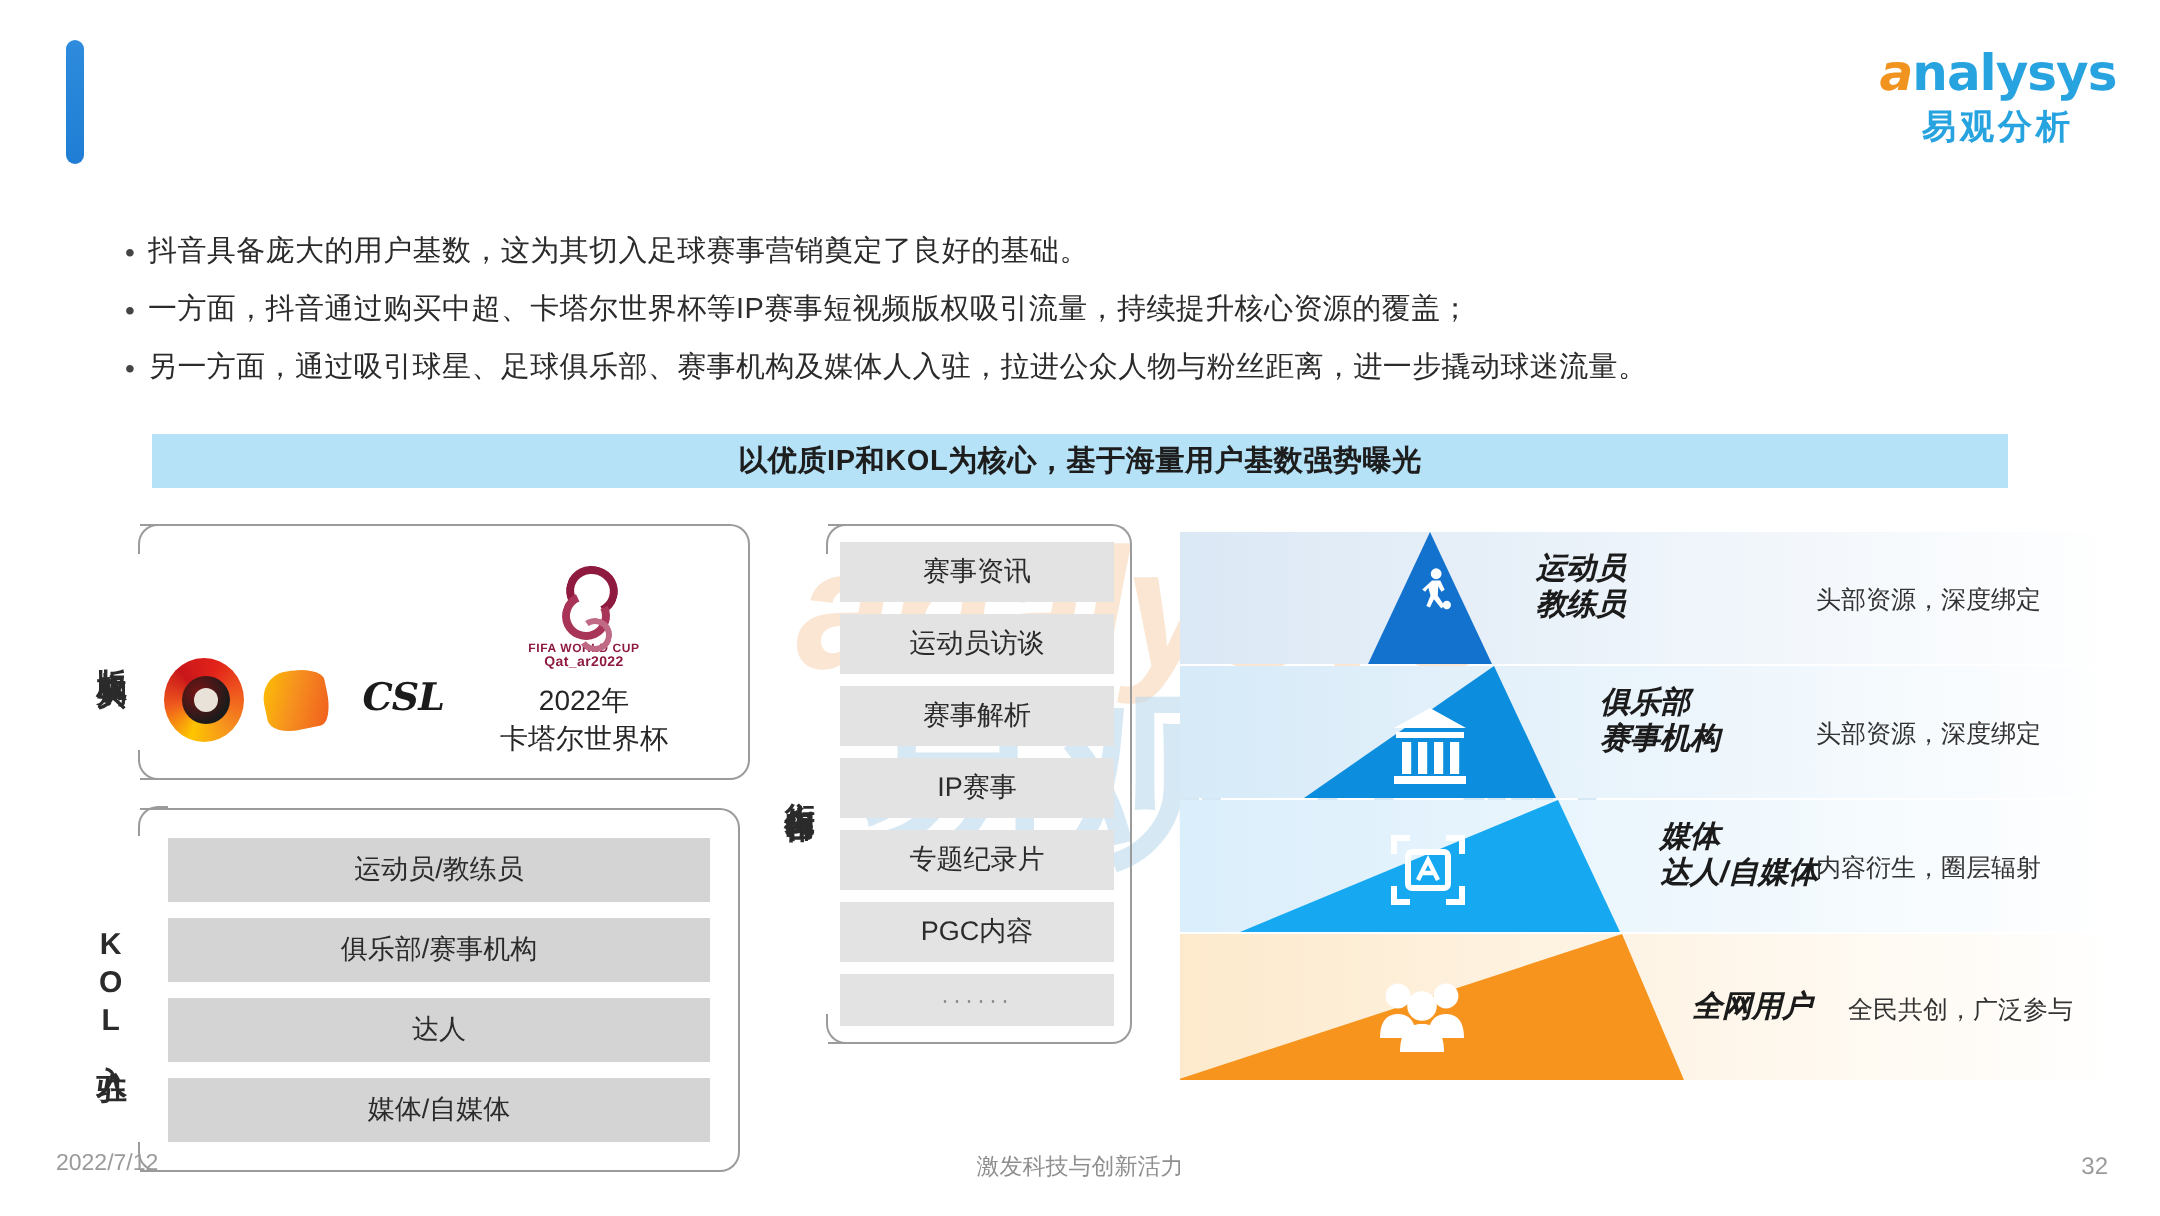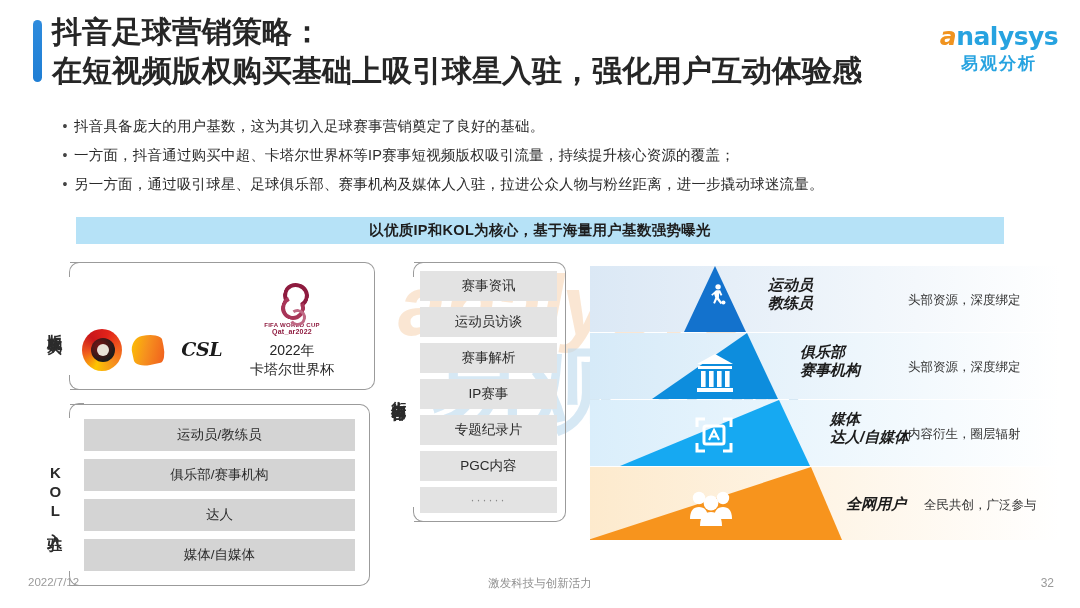--- a/index.html
+++ b/index.html
@@ -122,24 +122,20 @@
 <body>
 
 <div id="slide">
 
   <div class="wm wm-en">
     <span class="wm-a">analysys</span>
   </div>
   <div class="wm wm-cn">易观分析</div>
 
   <div class="accent-bar"></div>
-  <div class="title">
-    <div>抖音足球营销策略：</div>
-    <div>在短视频版权购买基础上吸引球星入驻，强化用户互动体验感</div>
-  </div>
 
   <div class="logo">
     <div class="logo-en"><span class="o">a</span><span>nalysys</span></div>
     <div class="logo-cn">易观分析</div>
   </div>
 
   <div class="bullets">
     <div class="bullet">
       <span class="dot">•</span>
       <span class="btxt">抖音具备庞大的用户基数，这为其切入足球赛事营销奠定了良好的基础。</span>

